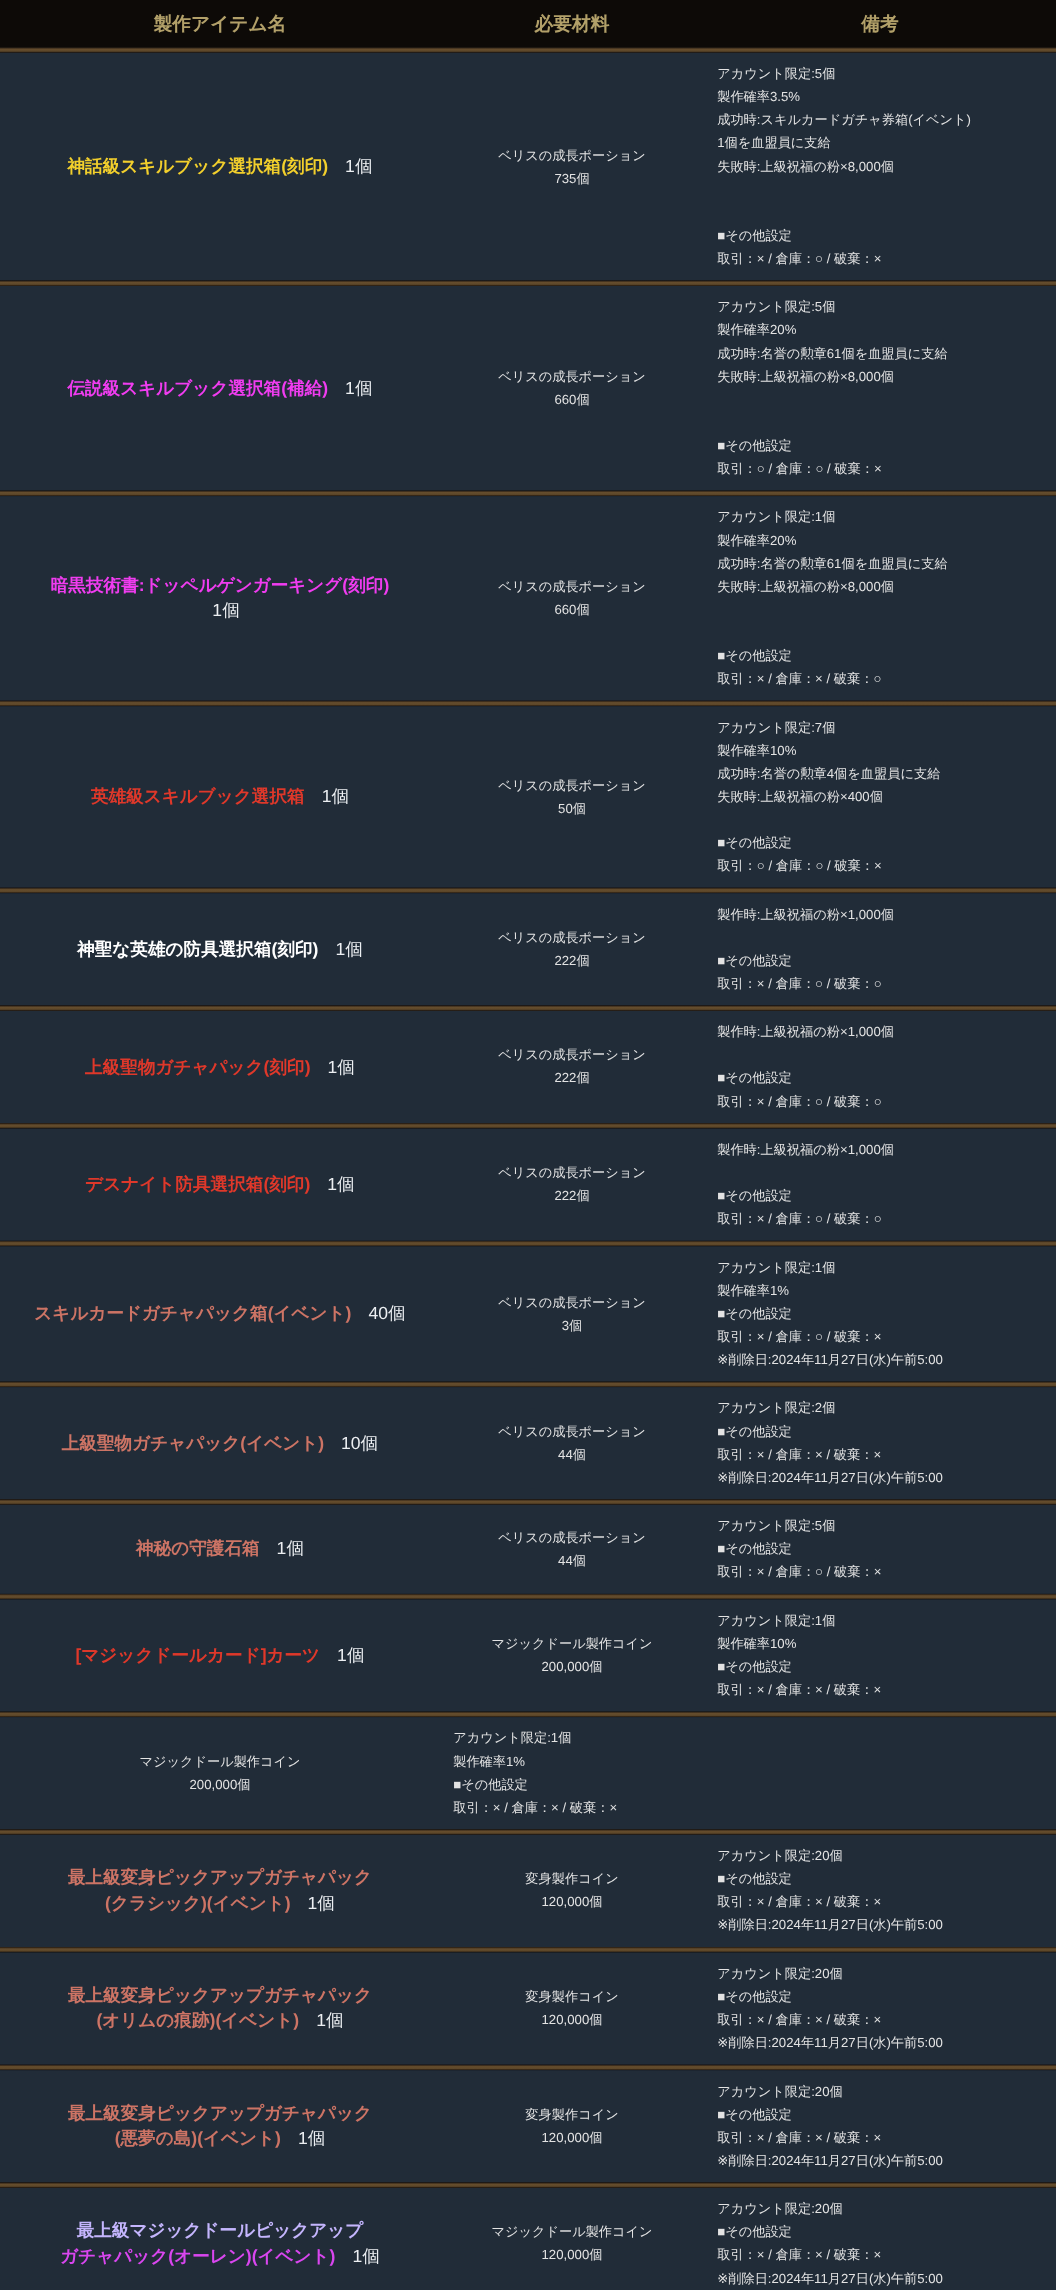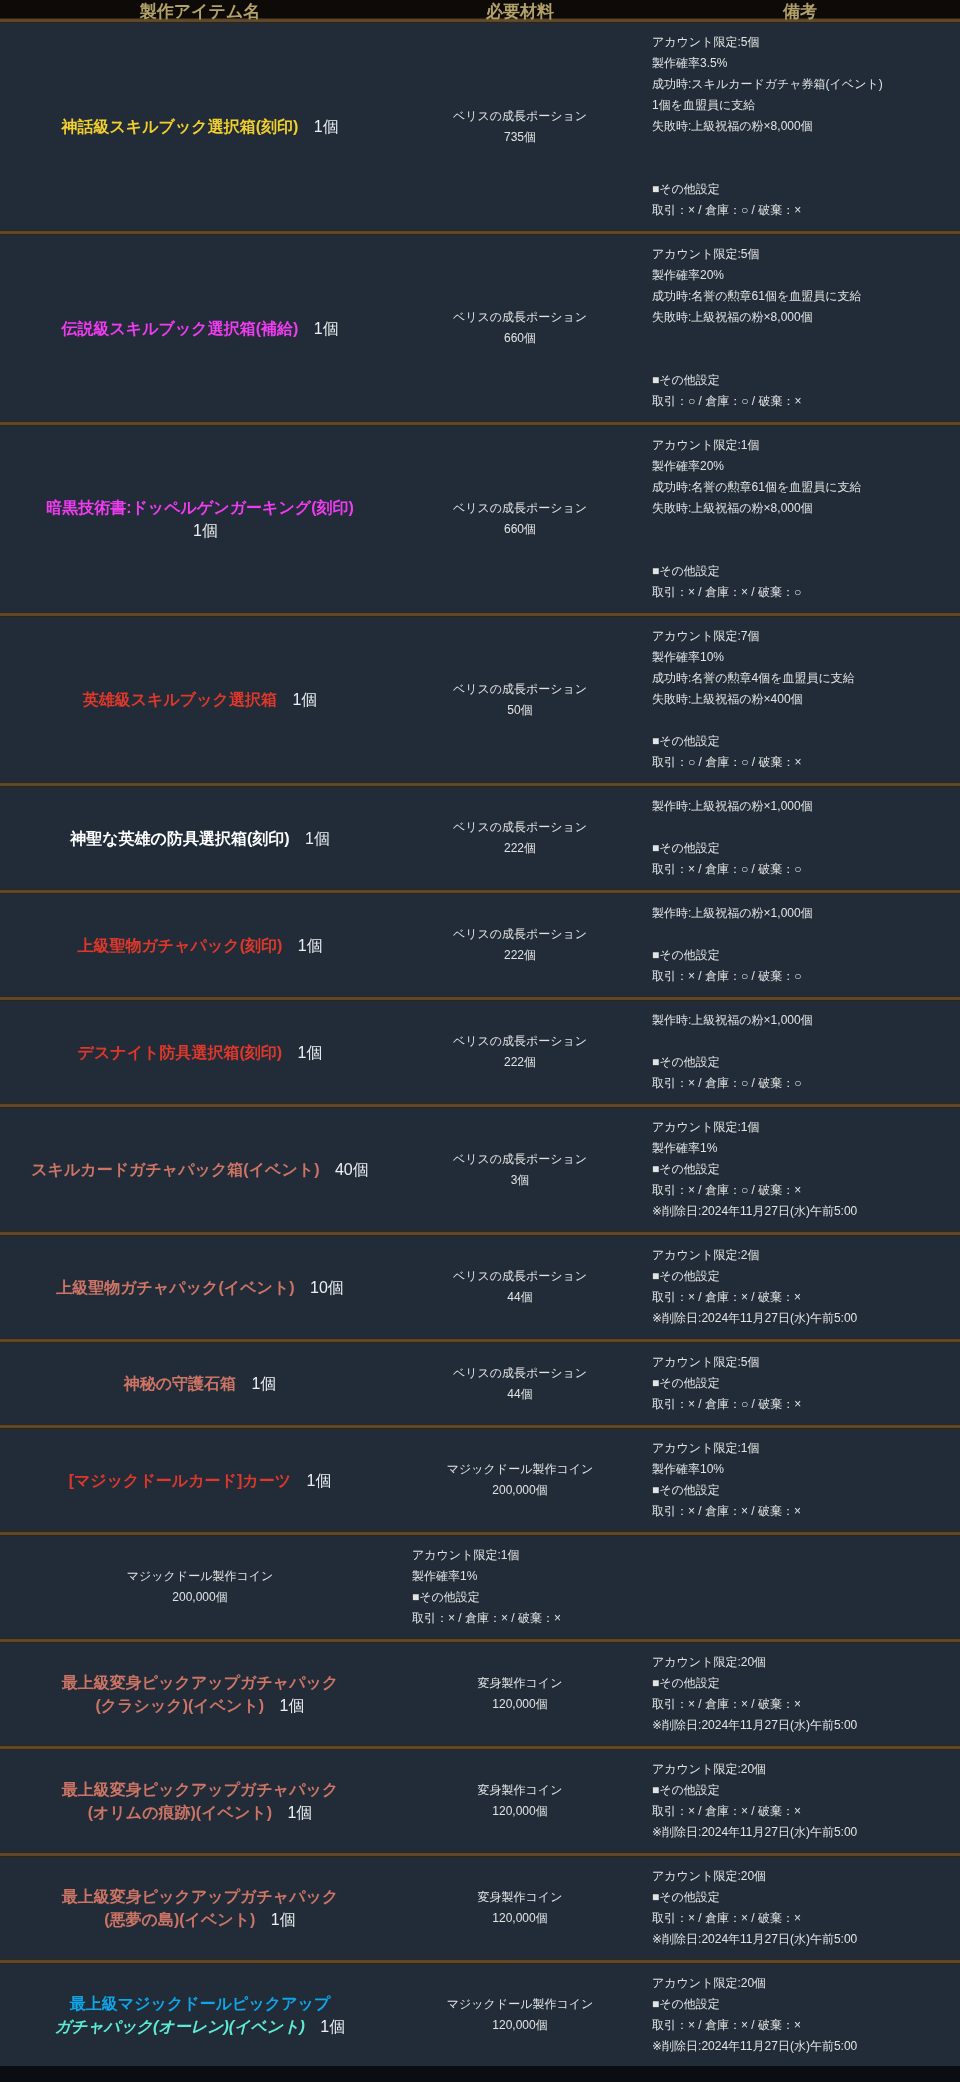--- a/index.html
+++ b/index.html
@@ -17,21 +17,21 @@
     width:960px;
   }
   .craft-table{width:960px;}
   .thead{
     display:grid;
     grid-template-columns:400px 240px 320px;
     background:var(--header-bg);
     color:var(--header-text);
     font-weight:bold;
     font-size:17px;
-    height:18px;
+    height:43px;
     align-items:center;
     text-align:center;
   }
   .divider{
     height:5px;
     background:linear-gradient(to bottom,#201710,#654d2d 35%,#5d4729 70%,#1c130c);
   }
   .row{
     display:grid;
     grid-template-columns:400px 240px 320px;
@@ -326,22 +326,22 @@
           <div class="note-line">アカウント限定:20個</div>
           <div class="note-line">■その他設定</div>
           <div class="note-line">取引：× / 倉庫：× / 破棄：×</div>
           <div class="note-line">※削除日:2024年11月27日(水)午前5:00</div>
         </div>
   </div>
   <div class="divider"></div>
 
   <div class="row">
     <div class="cell item">
-          <div class="item-line"><span class="item-text" style="color: #0ea5e9;">最上級マジックドールピックアップ</span></div>
-          <div class="item-line"><span class="item-text" style="color: #5eead4; font-style: italic;">ガチャパック(オーレン)(イベント)</span><span class="item-count"> 1個</span></div>
+          <div class="item-line"><span class="item-text" style="color: #c4b5fd;">最上級マジックドールピックアップ</span></div>
+          <div class="item-line"><span class="item-text" style="color: #d946ef;">ガチャパック(オーレン)(イベント)</span><span class="item-count"> 1個</span></div>
         </div>
     <div class="cell material">
       <div>マジックドール製作コイン</div>
       <div>120,000個</div>
     </div>
     <div class="cell notes">
           <div class="note-line">アカウント限定:20個</div>
           <div class="note-line">■その他設定</div>
           <div class="note-line">取引：× / 倉庫：× / 破棄：×</div>
           <div class="note-line">※削除日:2024年11月27日(水)午前5:00</div>

